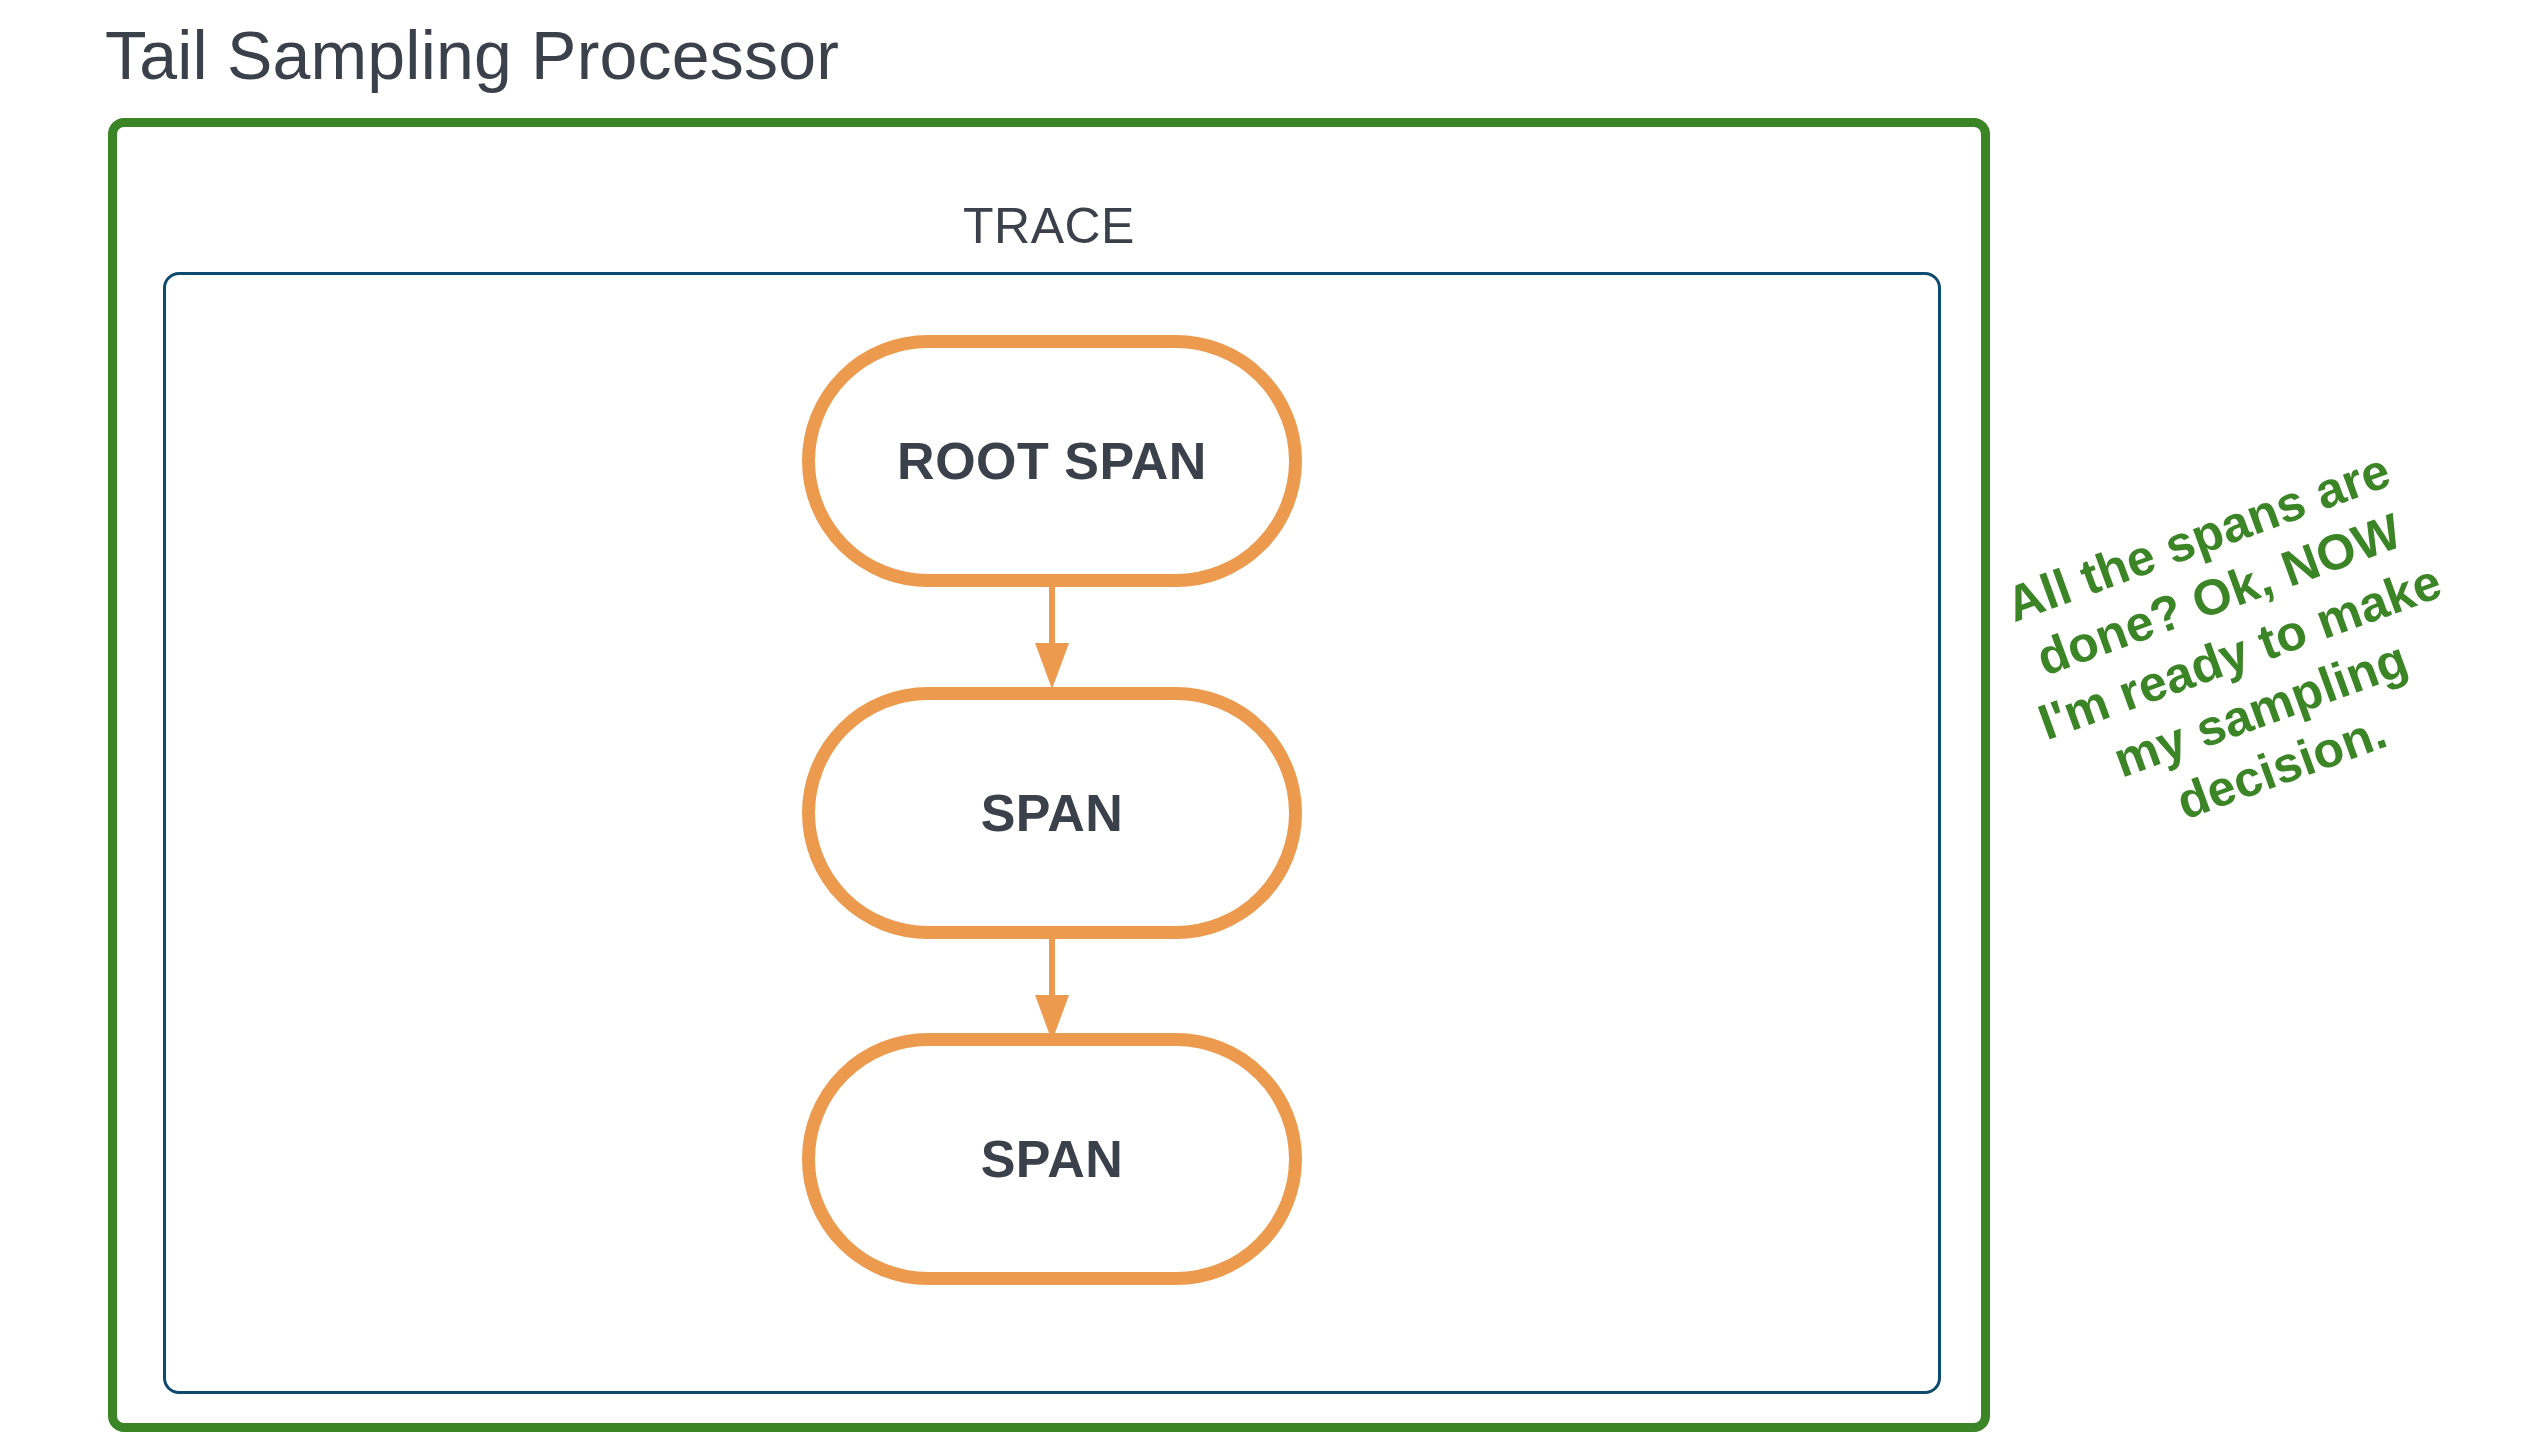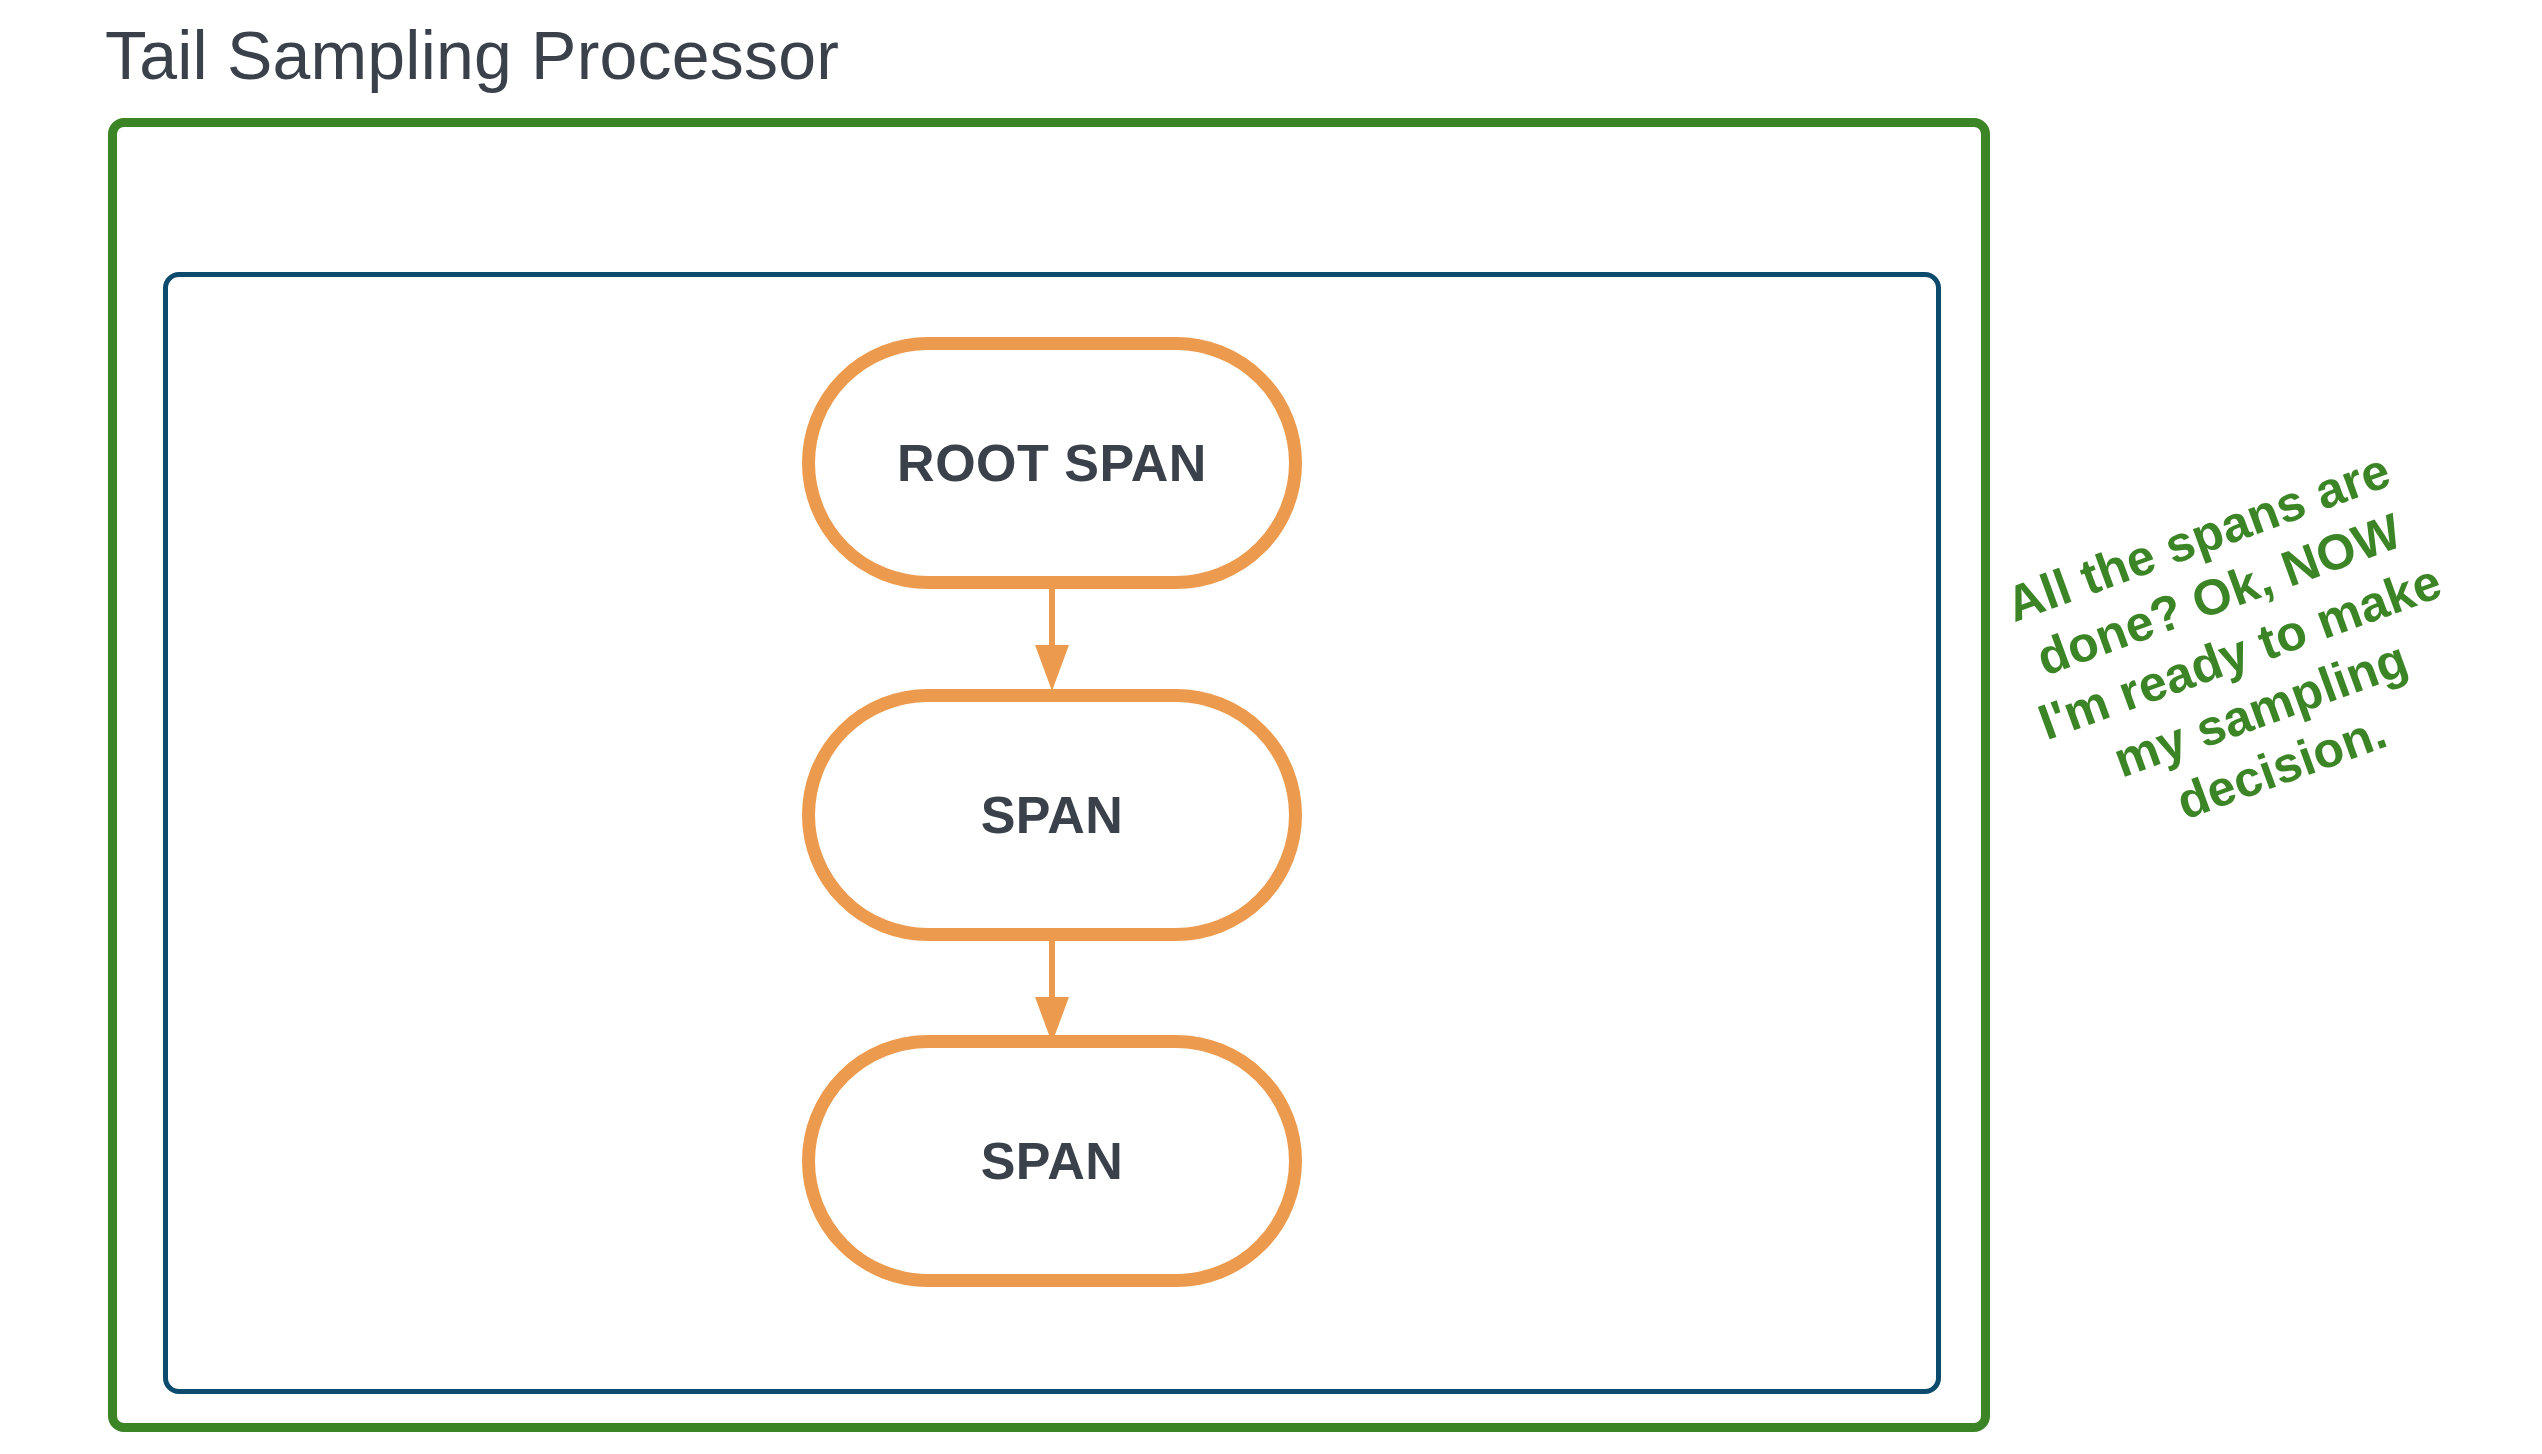--- a/index.html
+++ b/index.html
@@ -56,21 +56,21 @@
   }
 
   
   #trace-box {
     position: absolute;
     left: 46px;
     top: 145px;
     width: 1778px;
     height: 1122px;
     box-sizing: border-box;
-    border: 5px solid #0c4a6e;
+    border: 3px solid #0c4a6e;
     border-radius: 16px;
     background: #ffffff;
   }
 
   
   #span-flow {
     position: absolute;
     left: 0;
     top: 0;
     width: 100%;
@@ -131,20 +131,21 @@
     letter-spacing: 0.2px;
   }
 </style>
 </head>
 <body>
 
 <div id="processor-title">Tail Sampling Processor</div>
 
 <div id="processor-box">
 
+  <div id="trace-label">TRACE</div>
 
   <div id="trace-box">
 
     <div id="span-flow">
 
       <div class="span-node n1">
         <span class="span-label">ROOT SPAN</span>
       </div>
 
       <svg class="span-arrow a1" viewBox="0 0 60 104">

